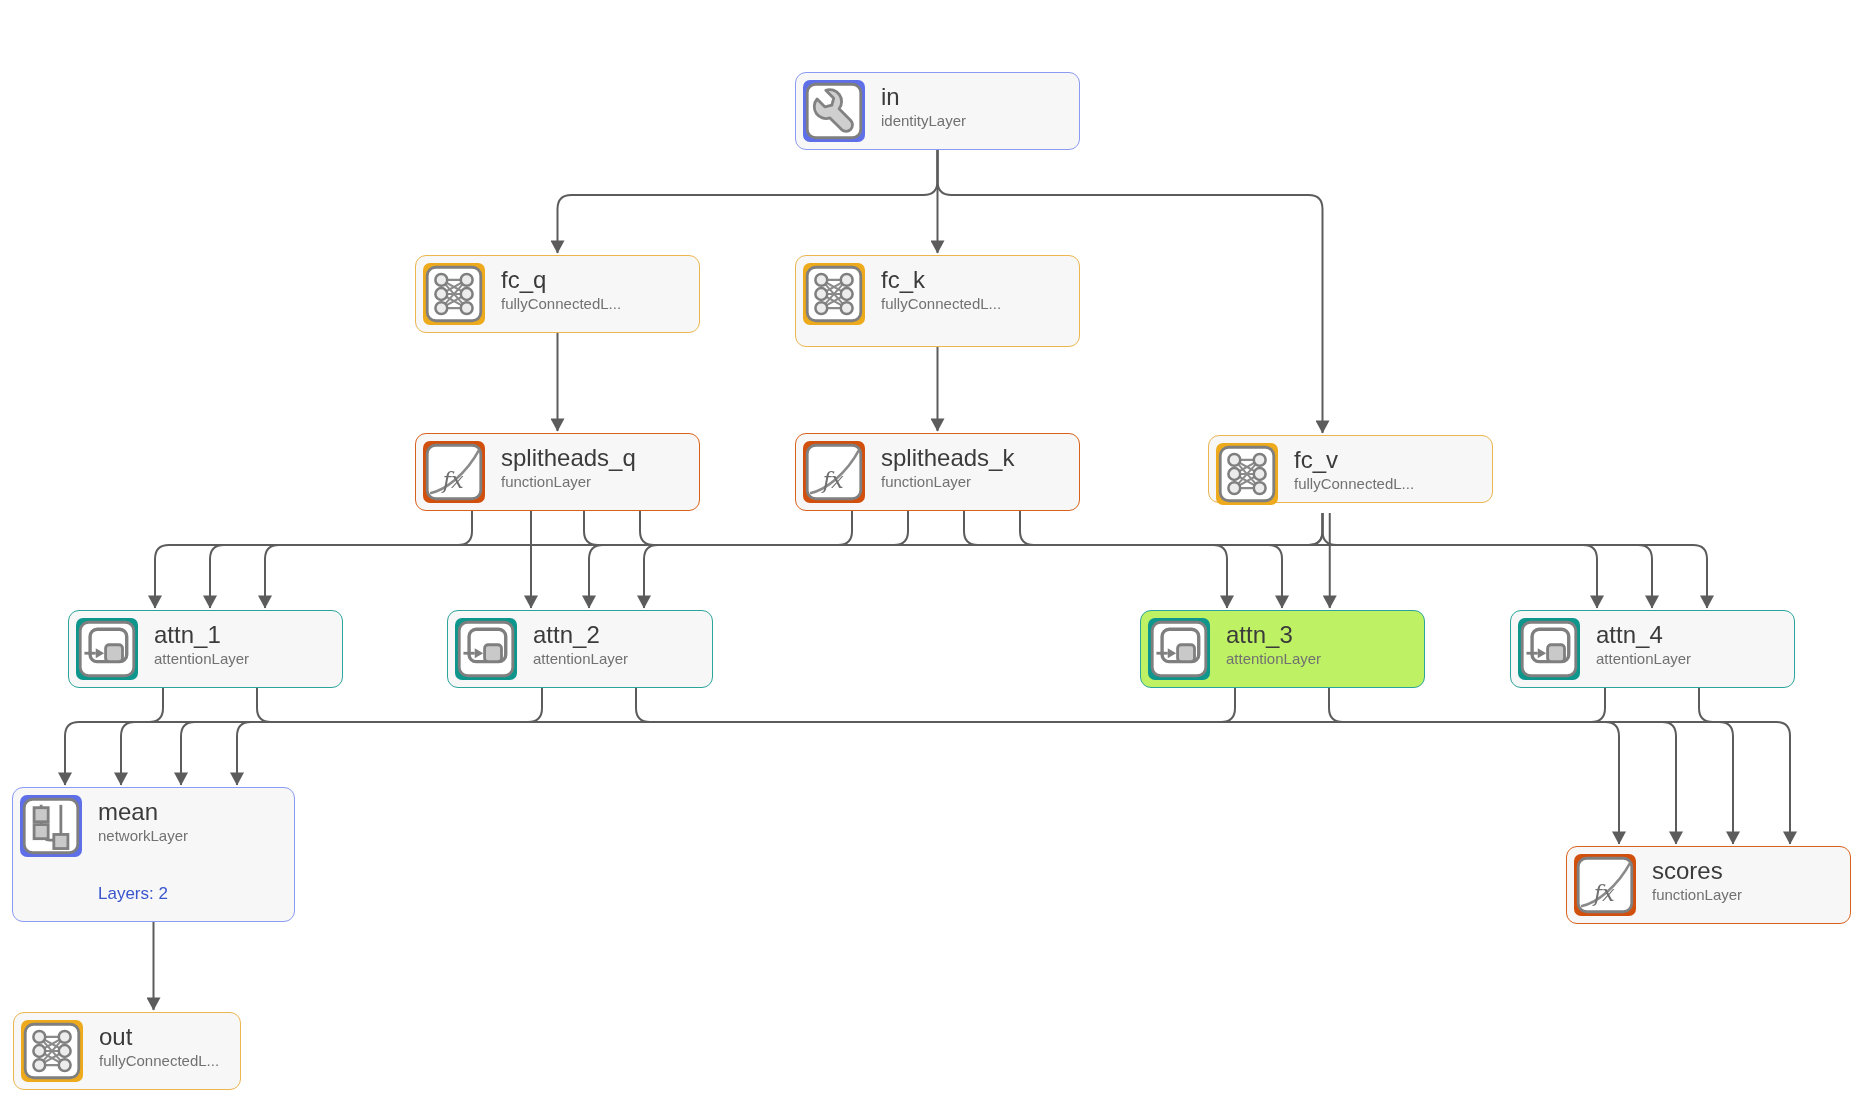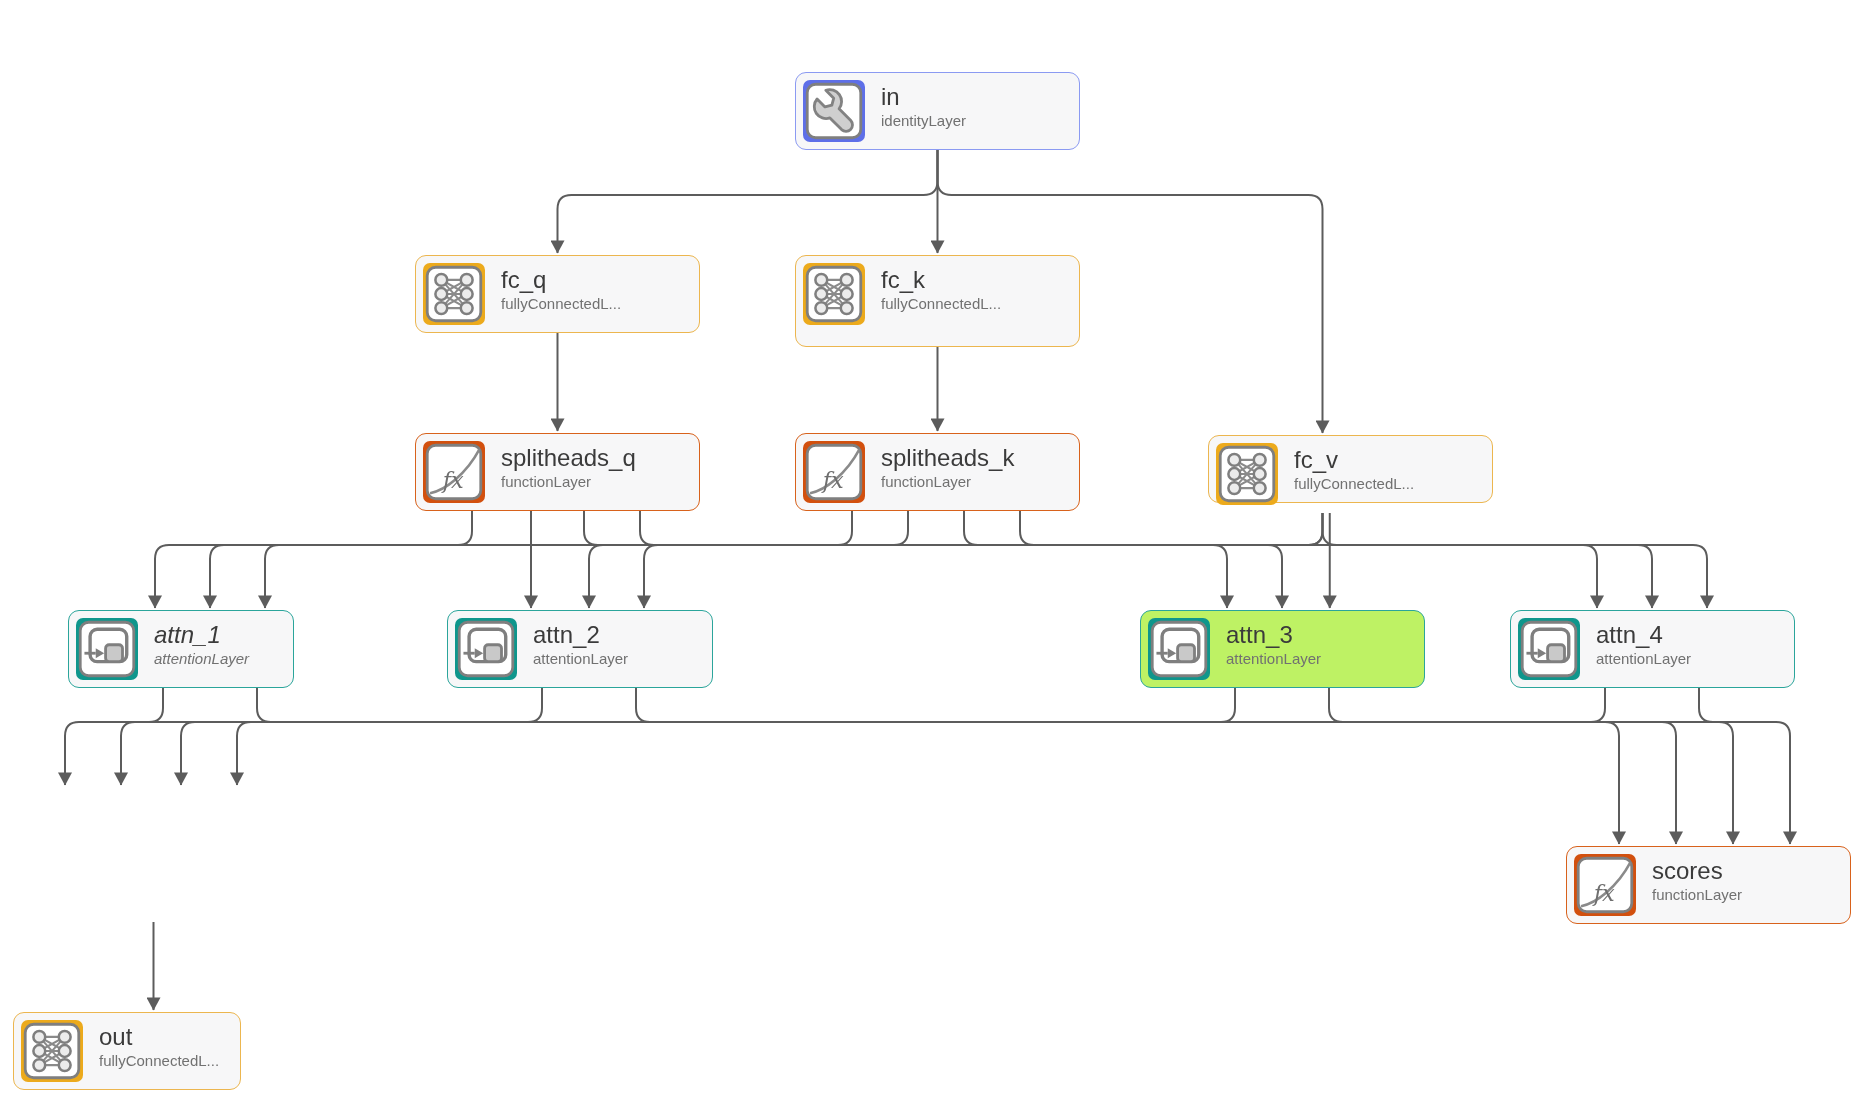--- a/index.html
+++ b/index.html
@@ -162,21 +162,21 @@
             <circle cx="31" cy="32" r="4.2"></circle>
     </g>
   </svg>
       </div>
     <div class="labels">
       <div class="title">fc_v</div>
       <div class="subtitle">fullyConnectedL...</div>
     </div>
 
   </div>
-    <div class="node" style="left: 68px; top: 610px; width: 226px; height: 78px; background: rgb(247, 247, 248); border-color: rgb(43, 165, 155); font-style: italic;">
+    <div class="node" style="left: 68px; top: 610px; width: 275px; height: 78px; background: rgb(247, 247, 248); border-color: rgb(43, 165, 155);">
     <div class="icon-tile" style="background: rgb(15, 150, 140);">
         <svg width="62" height="62" viewBox="0 0 44 44">
     <rect x="3" y="3" width="38" height="38" rx="6" fill="#fff" stroke="#7f7f7f" stroke-width="2"></rect>
     <rect x="10" y="8" width="26" height="23" rx="5" fill="none" stroke="#7f7f7f" stroke-width="2.4"></rect>
     <rect x="21" y="19" width="12" height="12" rx="2.5" fill="#c9c9c9" stroke="#7f7f7f" stroke-width="2"></rect>
     <path d="M6 25 H14" stroke="#7f7f7f" stroke-width="2" fill="none"></path>
     <path d="M14 21.5 L20 25 L14 28.5 Z" fill="#7f7f7f"></path>
   </svg>
       </div>
     <div class="labels">
@@ -225,20 +225,39 @@
     <rect x="21" y="19" width="12" height="12" rx="2.5" fill="#c9c9c9" stroke="#7f7f7f" stroke-width="2"></rect>
     <path d="M6 25 H14" stroke="#7f7f7f" stroke-width="2" fill="none"></path>
     <path d="M14 21.5 L20 25 L14 28.5 Z" fill="#7f7f7f"></path>
   </svg>
       </div>
     <div class="labels">
       <div class="title">attn_4</div>
       <div class="subtitle">attentionLayer</div>
     </div>
 
+  </div>
+    <div class="node" style="left: 12px; top: 787px; width: 283px; height: 135px; background: rgb(247, 247, 248); border-color: rgb(139, 154, 242);">
+    <div class="icon-tile" style="background: rgb(94, 111, 232);">
+        <svg width="62" height="62" viewBox="0 0 44 44">
+    <rect x="3" y="3" width="38" height="38" rx="6" fill="#fff" stroke="#7f7f7f" stroke-width="2"></rect>
+    <path d="M15 7 V26 a6 6 0 0 0 6 6 h4" fill="none" stroke="#7f7f7f" stroke-width="2"></path>
+    <path d="M29 7 V38" fill="none" stroke="#7f7f7f" stroke-width="2"></path>
+    <g fill="#c9c9c9" stroke="#7f7f7f" stroke-width="2">
+      <rect x="10" y="9" width="10" height="10"></rect>
+      <rect x="10" y="21" width="10" height="10"></rect>
+      <rect x="24" y="28" width="10" height="10"></rect>
+    </g>
+  </svg>
+      </div>
+    <div class="labels">
+      <div class="title">mean</div>
+      <div class="subtitle">networkLayer</div>
+    </div>
+    <div class="badge">Layers: 2</div>
   </div>
     <div class="node" style="left: 1566px; top: 846px; width: 285px; height: 78px; background: rgb(247, 247, 248); border-color: rgb(216, 98, 28);">
     <div class="icon-tile" style="background: rgb(210, 80, 14);">
         <svg width="62" height="62" viewBox="0 0 44 44">
     <rect x="3" y="3" width="38" height="38" rx="6" fill="#fff" stroke="#7f7f7f" stroke-width="2"></rect>
     <path d="M5 37 C16 35 31 23 40 6" stroke="#8a8a8a" stroke-width="1.8" fill="none"></path>
     <text x="14" y="33" font-size="16" font-style="italic" fill="#6f6f6f" font-family="DejaVu Serif, serif">fx</text>
   </svg>
       </div>
     <div class="labels">

